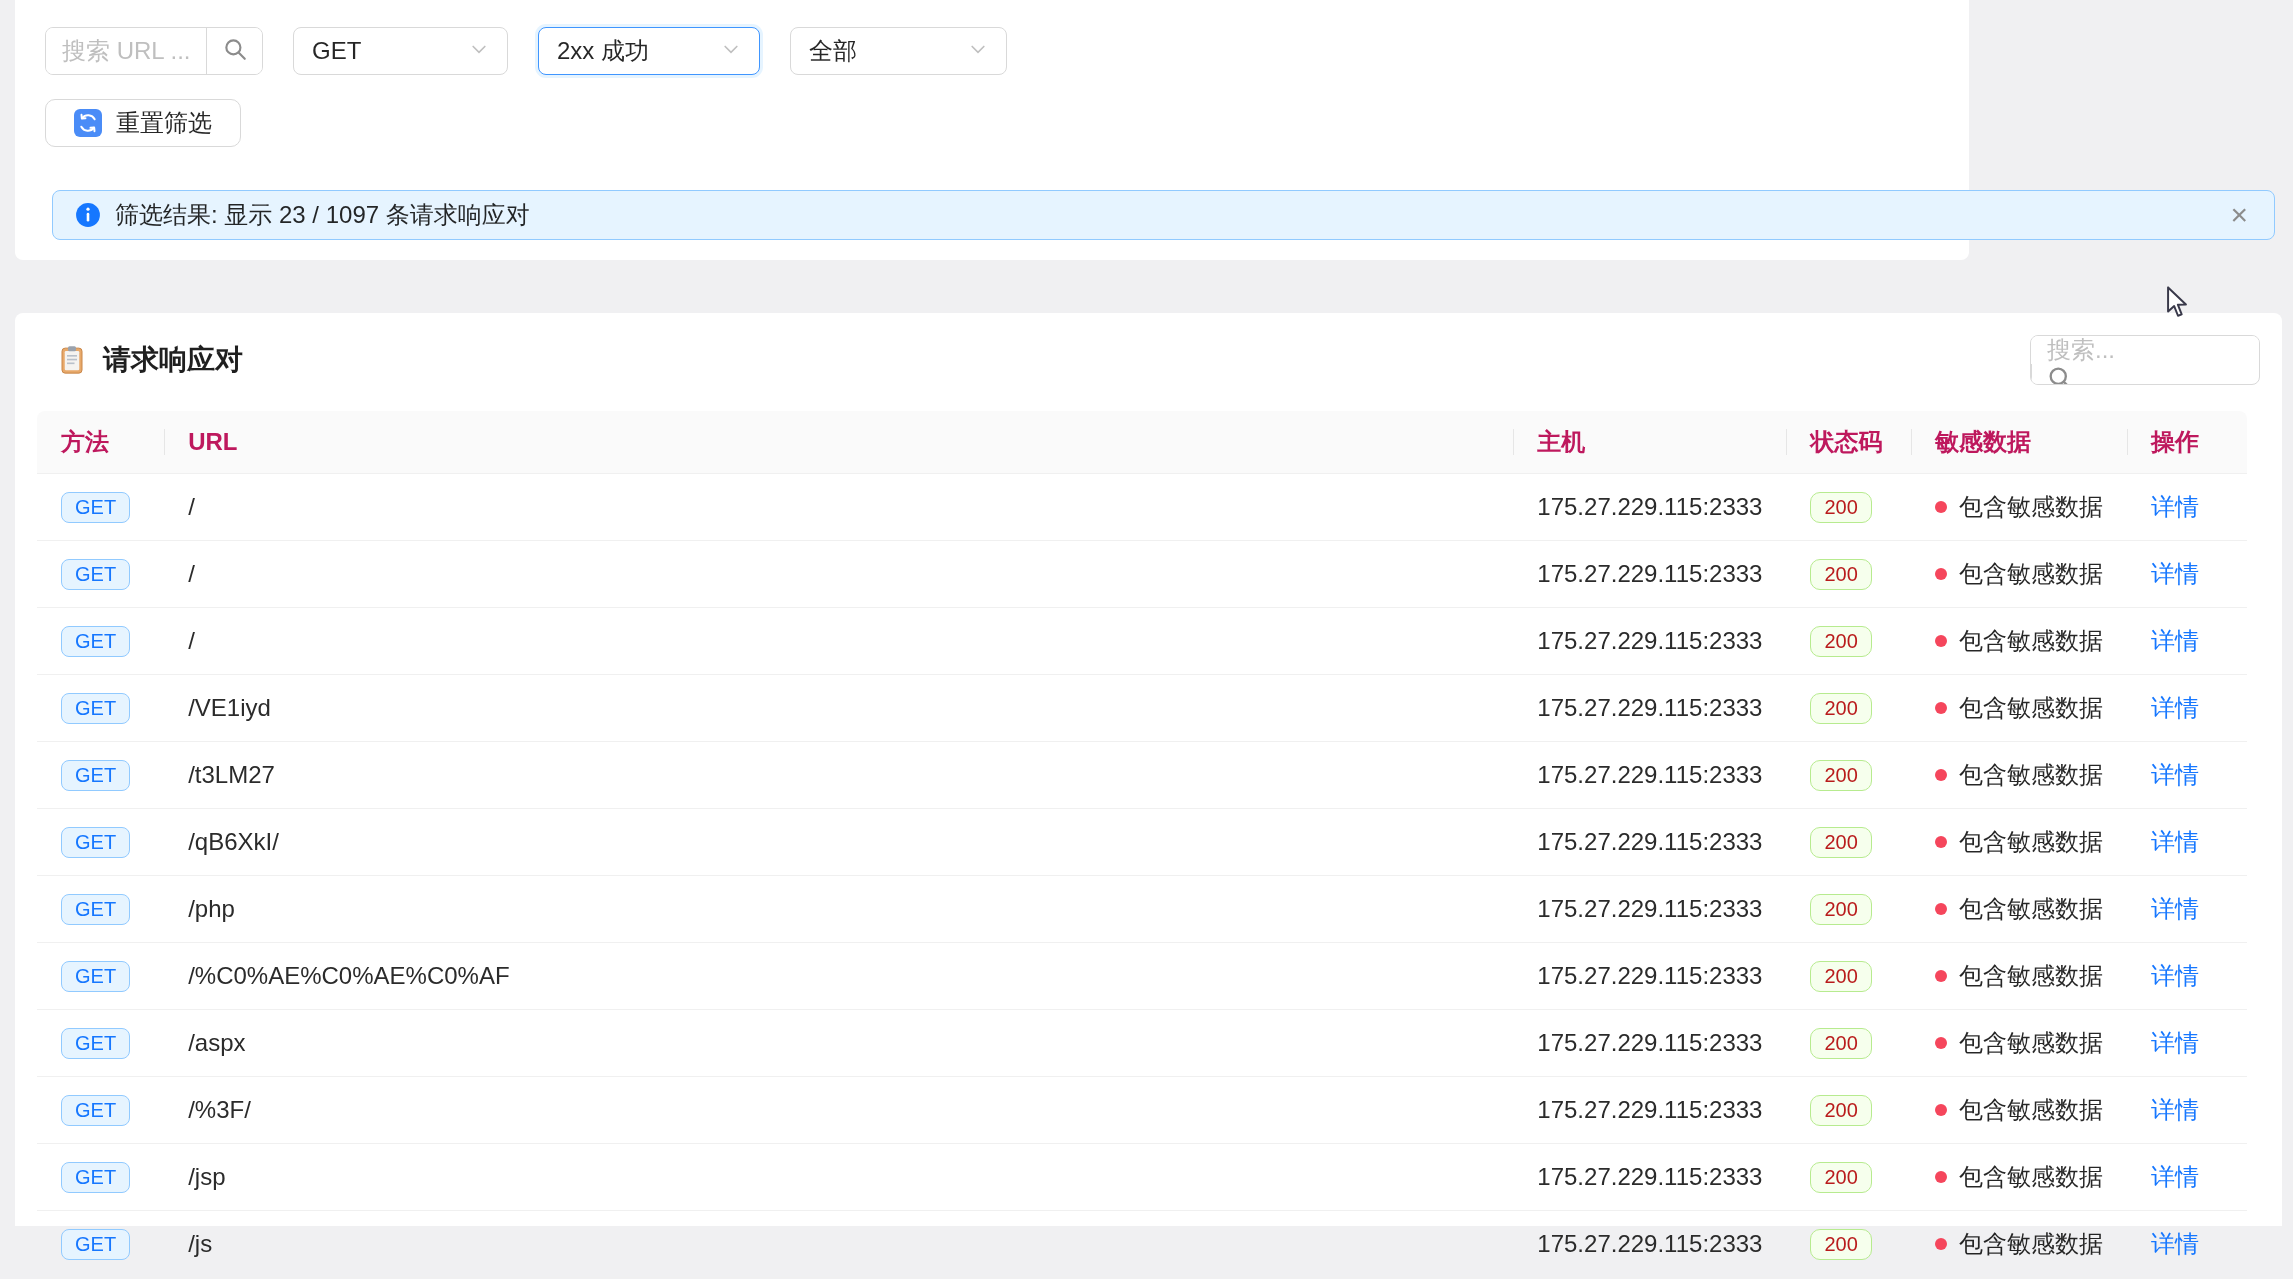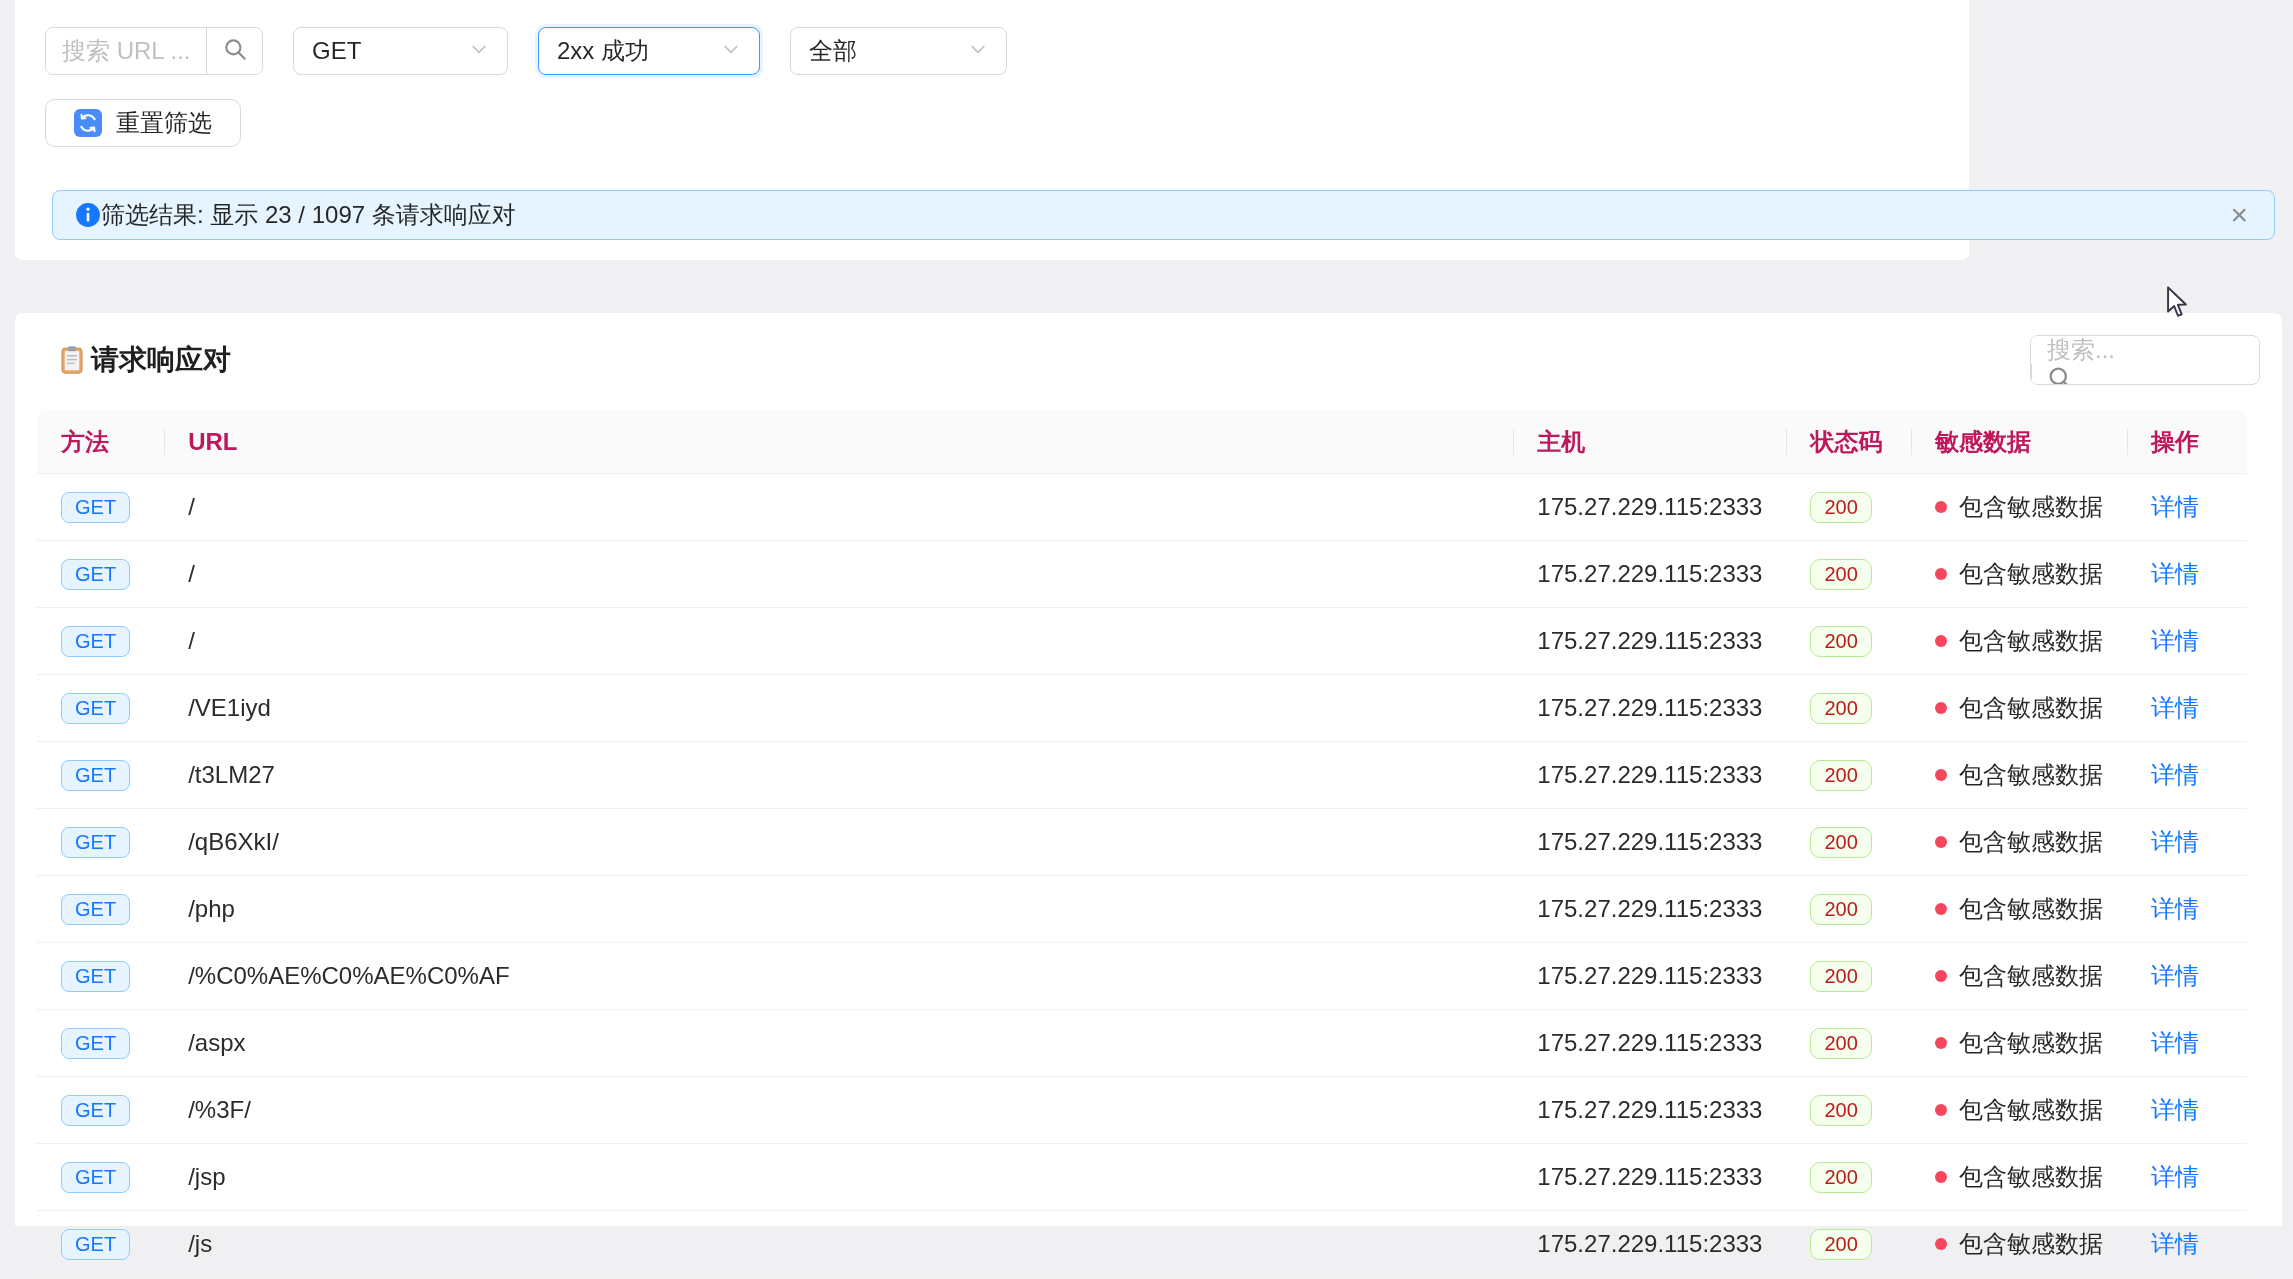--- a/index.html
+++ b/index.html
@@ -90,21 +90,21 @@
     margin-left: 7px;
     width: 2223px;
     height: 50px;
     background: #e6f4ff;
     border: 1px solid #91caff;
     border-radius: 8px;
     display: flex; align-items: center;
     padding: 0 22px;
     font-size: 24px;
   }
-  .alert-text { flex: 1; color: rgba(0,0,0,0.85); }
+  .alert-text { margin-left: 14px; flex: 1; color: rgba(0,0,0,0.85); }
   .alert-close {
     background: none; border: none; cursor: pointer;
     font-size: 30px; line-height: 1; color: #8c8c8c;
     font-family: inherit;
     padding: 4px;
   }
 
   
   .main-panel {
     margin-left: 15px;
@@ -113,21 +113,21 @@
     background: #ffffff;
     border-radius: 8px 8px 0 0;
     padding: 0 20px;
     height: 913px;
   }
   .panel-header {
     display: flex; align-items: center; justify-content: space-between;
     padding: 22px 2px 26px 22px;
   }
   .panel-title {
-    display: flex; align-items: center; gap: 4px;
+    display: flex; align-items: center; gap: 16px;
     font-size: 28px; font-weight: bold; color: #1f1f1f;
   }
   .panel-search { height: 50px; flex-direction: column; }
   .panel-search input { width: 228px; }
 
   
   table.req-table {
     border-collapse: separate; border-spacing: 0;
     width: 2210px;
     margin-left: 2px;

